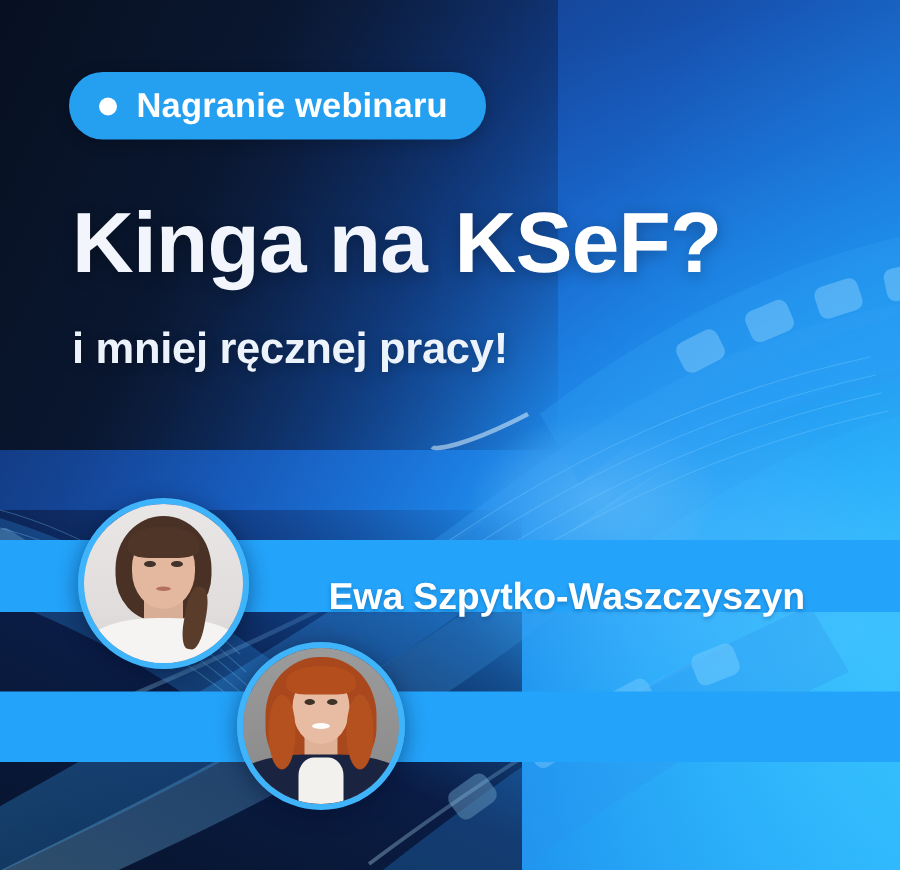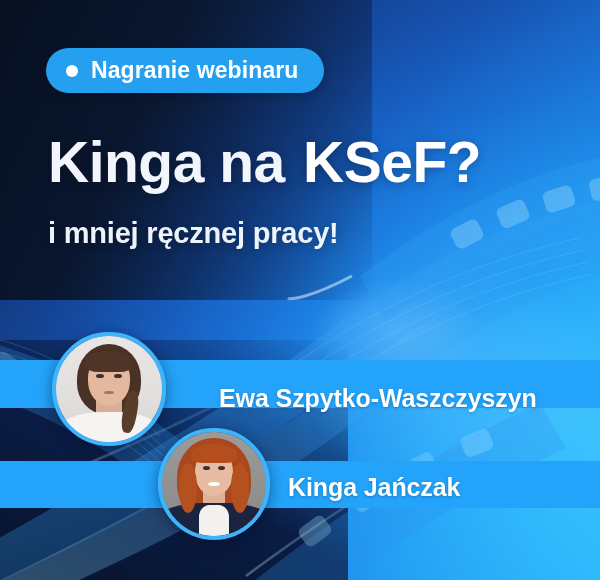--- a/index.html
+++ b/index.html
@@ -272,15 +272,14 @@
       <div class="p2-face"></div>
       <div class="p2-fringe"></div>
       <div class="p2-curlL"></div>
       <div class="p2-curlR"></div>
       <div class="p2-eyeL"></div>
       <div class="p2-eyeR"></div>
       <div class="p2-mouth"></div>
     </div>
   </div>
 
-  <div class="sp-name n2">Kinga Jańczak</div>
 
 </div>
 
 </body></html>

